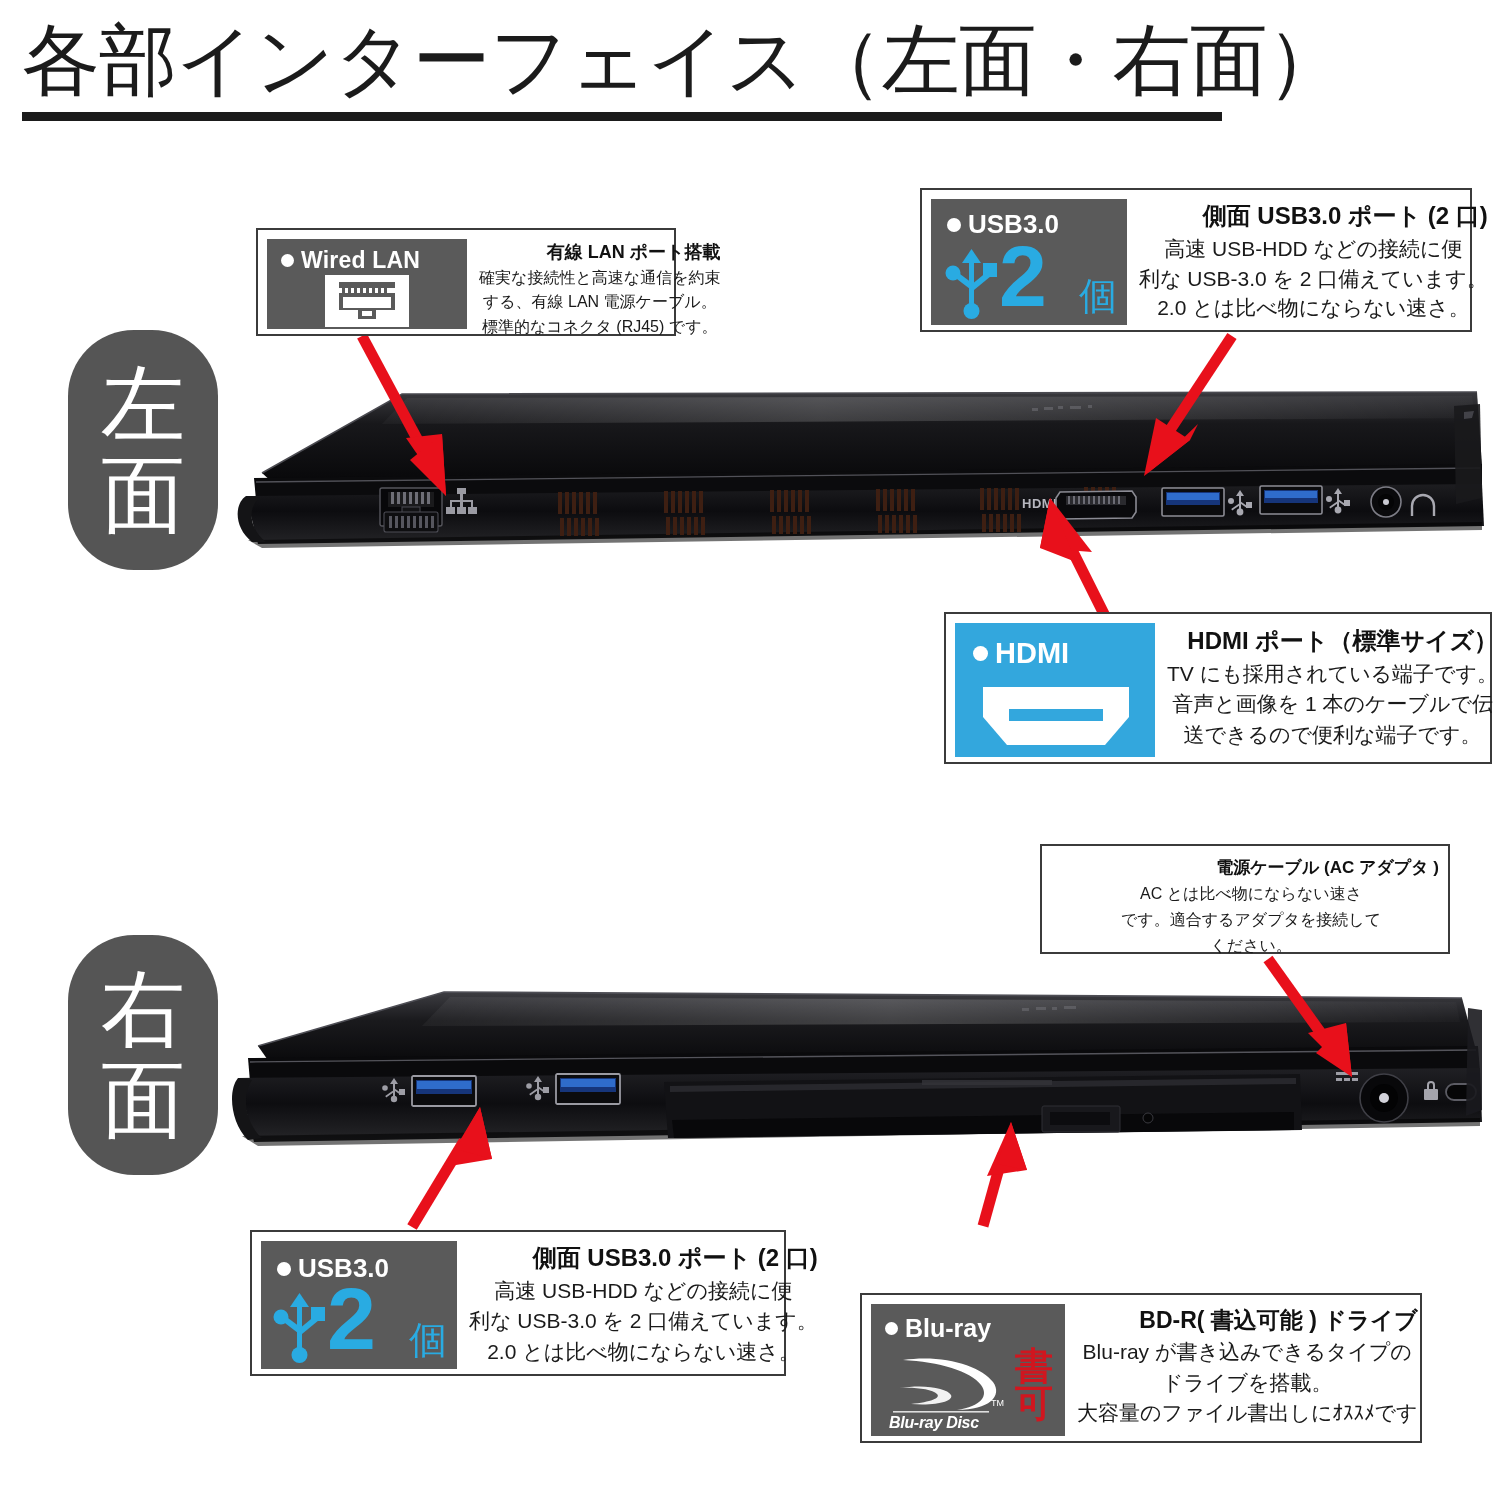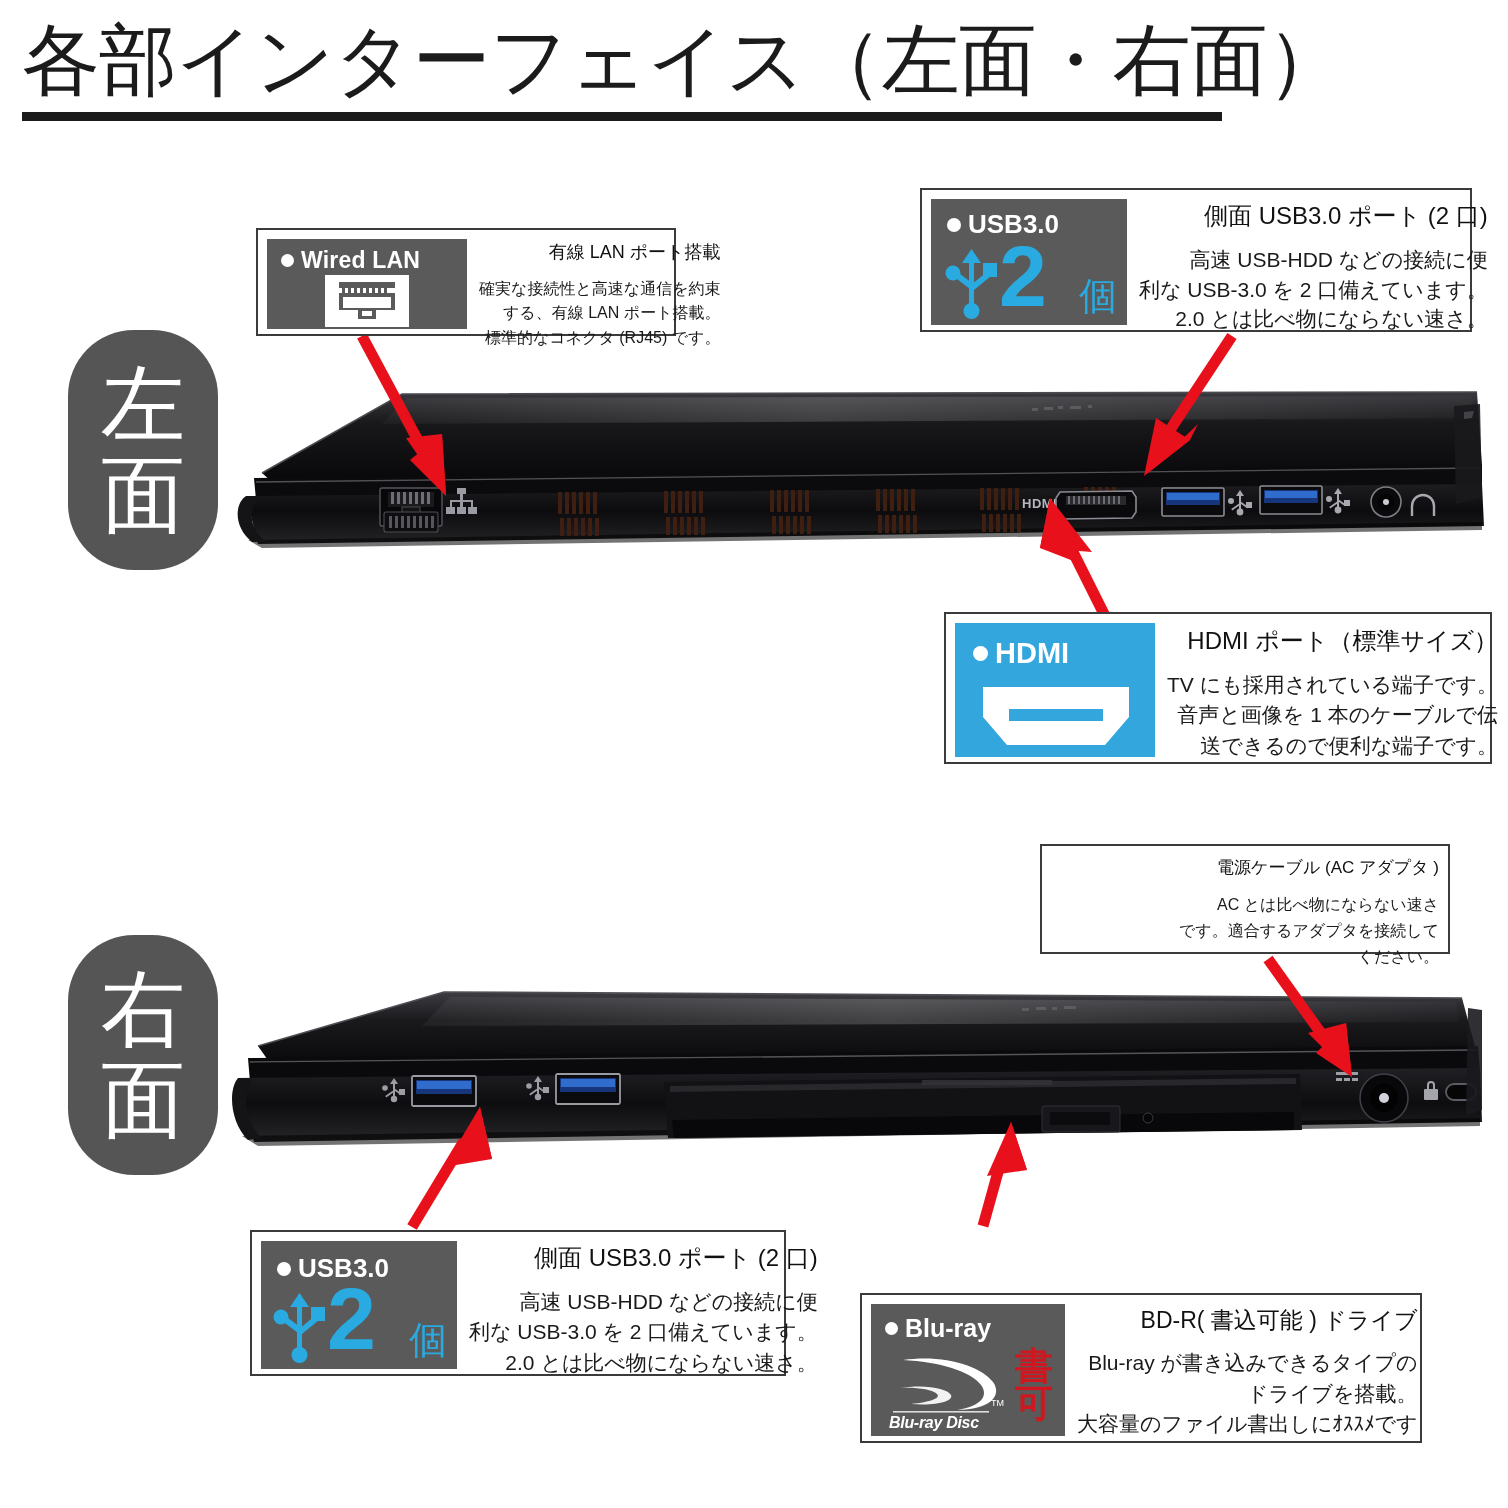--- a/index.html
+++ b/index.html
@@ -30,23 +30,23 @@
 
   
   .callout {
     position: absolute; background: #ffffff;
     border: 2px solid #3b3b3b;
     display: flex; align-items: flex-start; padding: 9px;
   }
   .callout .iconbox { flex: 0 0 auto; position: relative; overflow: hidden; }
   .callout .textcol { flex: 1 1 auto; padding-left: 12px; }
   .callout .c-head {
-    font-weight: normal; color: #111; text-align: right; white-space: nowrap;
+    font-weight: bold; color: #111; text-align: right; white-space: nowrap;
   }
-  .callout .c-body { color: #1a1a1a; text-align: right; margin-top: 11px; }
+  .callout .c-body { color: #1a1a1a; text-align: center; }
   .callout .c-body div { white-space: nowrap; }
 
   
   .iconbox.dark { background: #5a5a5a; }
   .iconbox.blue { background: #33a7dd; }
   .ib-label {
     position: absolute; color: #ffffff; font-weight: bold;
     display: flex; align-items: center; gap: 7px; white-space: nowrap; justify-content: flex-end;
   }
   .ib-dot { border-radius: 50%; background: #fff; display: inline-block; }
@@ -351,21 +351,21 @@
           <rect x="18" y="22" width="48" height="11" fill="#ffffff"></rect>
           <rect x="33" y="35" width="18" height="9"></rect>
           <rect x="37" y="36" width="10" height="5" fill="#ffffff"></rect>
         </g>
       </svg>
     </div>
     <div class="textcol">
       <div class="c-head" style="font-size:18px; line-height:1.5;">有線 LAN ポート搭載</div>
       <div class="c-body" style="font-size:16px; line-height:1.52;">
         <div>確実な接続性と高速な通信を約束</div>
-        <div>する、有線 LAN ポート搭載。</div>
+        <div>する、有線 LAN 電源ケーブル。</div>
         <div>標準的なコネクタ (RJ45) です。</div>
       </div>
     </div>
   </div>
 
   <div class="callout" style="left:920px; top:188px; width:552px; height:144px;">
     <div class="iconbox dark" style="width:196px; height:126px;">
       <div class="ib-label" style="left:16px; top:10px; font-size:26px;">
         <span class="ib-dot" style="width:14px;height:14px;"></span>
         <span>USB3.0</span>

